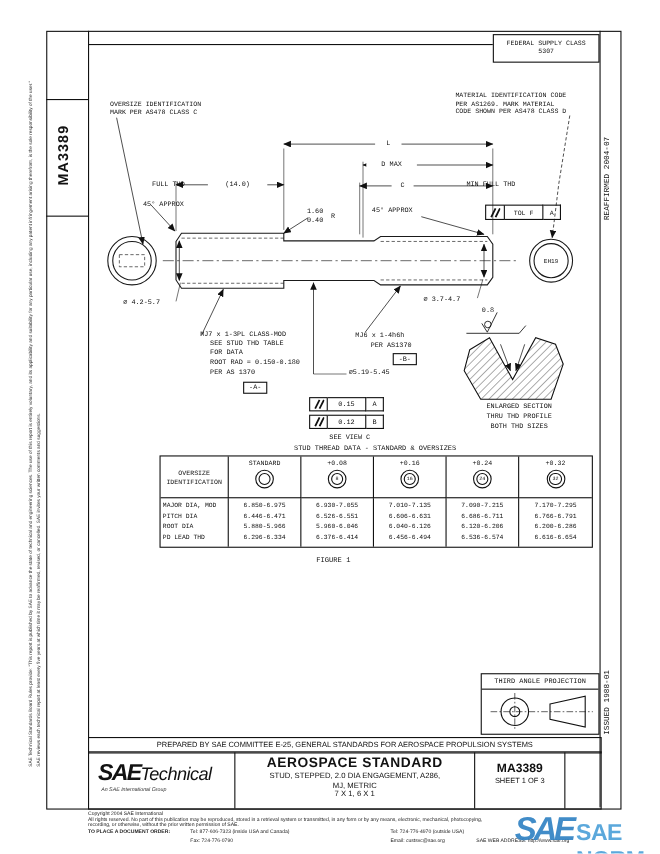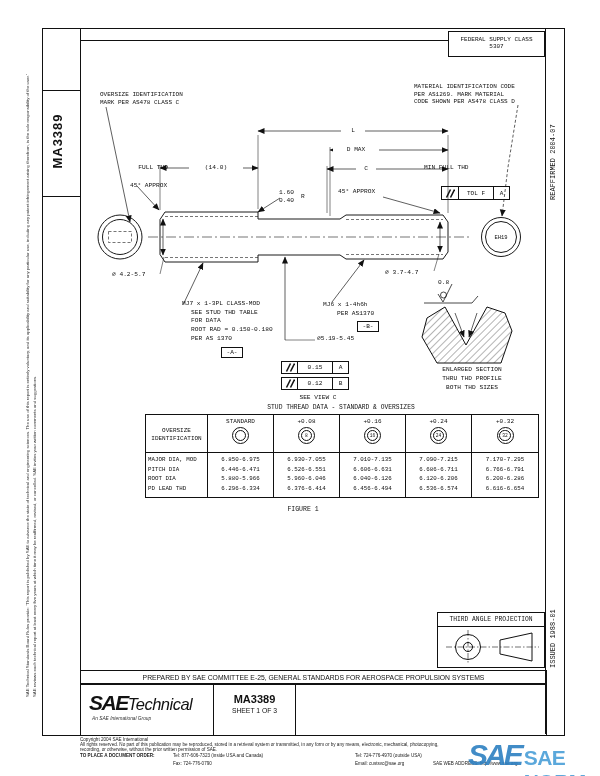--- a/index.html
+++ b/index.html
@@ -304,20 +304,26 @@
 
 <div class="abs bx ctr" style="left:80px;top:670px;width:465px;height:13px;line-height:13px;font-size:6.8px">PREPARED BY SAE COMMITTEE E-25, GENERAL STANDARDS FOR AEROSPACE PROPULSION SYSTEMS</div>
 <div class="abs bx" style="left:80px;top:683px;width:465px;height:51px;display:flex">
   <div style="width:124px;border-right:1px solid #111;padding:7px 0 0 8px">
     <div style="display:flex;align-items:baseline">
       <span style="font-size:21px;font-weight:bold;font-style:italic;letter-spacing:-1.5px">SAE</span>
       <span style="font-size:16.5px;font-style:italic;letter-spacing:-.5px">Technical</span>
     </div>
     <div style="font-size:4.8px;font-style:italic;margin:1px 0 0 3px;color:#333">An SAE International Group</div>
   </div>
+  <div class="ctr" style="flex:1;border-right:1px solid #111;padding-top:2px">
+    <div style="font-size:12.5px;font-weight:bold;letter-spacing:.5px">AEROSPACE STANDARD</div>
+    <div style="font-size:7px;line-height:8.6px;margin-top:2px">STUD, STEPPED, 2.0 DIA ENGAGEMENT, A286,</div>
+    <div style="font-size:7px;line-height:8.6px">MJ, METRIC</div>
+    <div style="font-size:7px;line-height:8.6px">7 X 1, 6 X 1</div>
+  </div>
   <div class="ctr" style="width:81px;border-right:1px solid #111;padding-top:9px">
     <div style="font-size:11px;font-weight:bold">MA3389</div>
     <div style="font-size:6.8px;margin-top:2px">SHEET 1 OF 3</div>
   </div>
   <div style="flex:0 0 32px"></div>
 </div>
 
 <div class="foot" style="left:80px;top:737px">Copyright 2004 SAE International</div>
 <div class="foot" style="left:80px;top:742px">All rights reserved. No part of this publication may be reproduced, stored in a retrieval system or transmitted, in any form or by any means, electronic, mechanical, photocopying,</div>
 <div class="foot" style="left:80px;top:746.5px">recording, or otherwise, without the prior written permission of SAE.</div>

